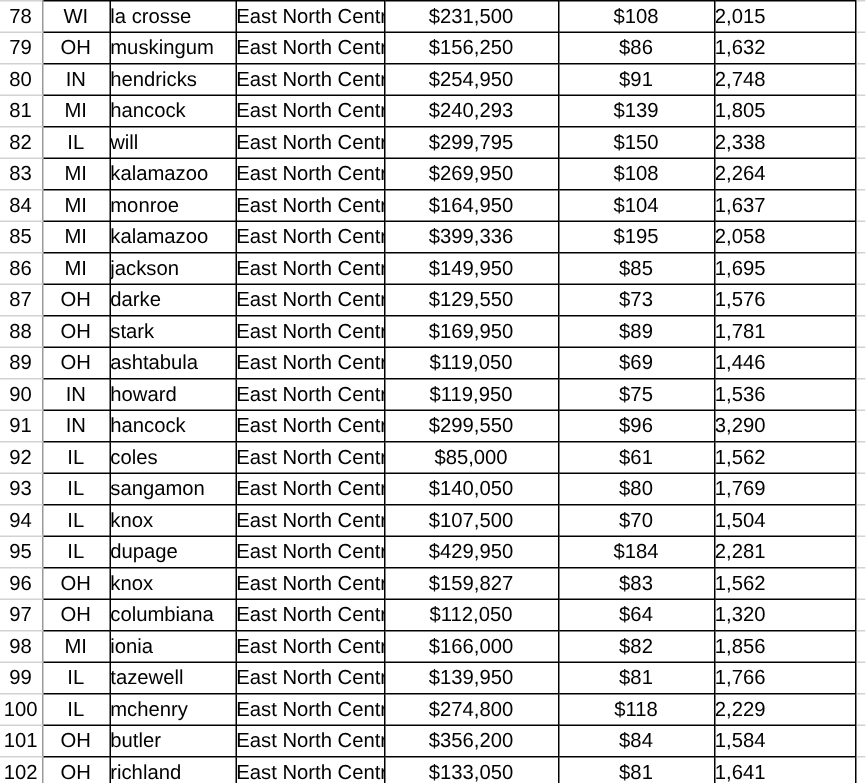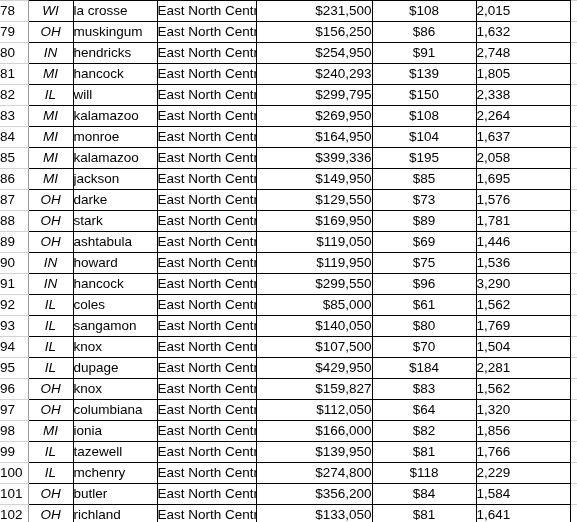--- a/index.html
+++ b/index.html
@@ -38,50 +38,49 @@
     overflow: hidden;
     box-sizing: border-box;
     background: #ffffff;
   }
 
   
   td.rowhdr {
     width: 28px;
     background: #e8e8e8;
     color: #1a1a1a;
-    text-align: left;
+    text-align: center;
     font-size: 12.5px;
     border-right: 1px solid #9a9a9a;
     border-bottom: 1px solid #d2d2d2;
   }
 
   
   td.cell {
     border-right: 1px solid #000000;
     border-bottom: 1px solid #000000;
   }
 
   td.c-state {
     width: 45px;
     text-align: center;
-    font-style: italic;
   }
   td.c-county {
     width: 84px;
     text-align: left;
     padding-left: 4px;
   }
   td.c-region {
     width: 99px;
     text-align: left;
     padding-left: 4px;
   }
   td.c-price {
     width: 116px;
-    text-align: right;
+    text-align: center;
     margin-left: 28px;
   }
   td.c-ppsf {
     width: 104px;
     text-align: center;
   }
   td.c-sqft {
     width: 94px;
     text-align: left;
     padding-right: 6px;

